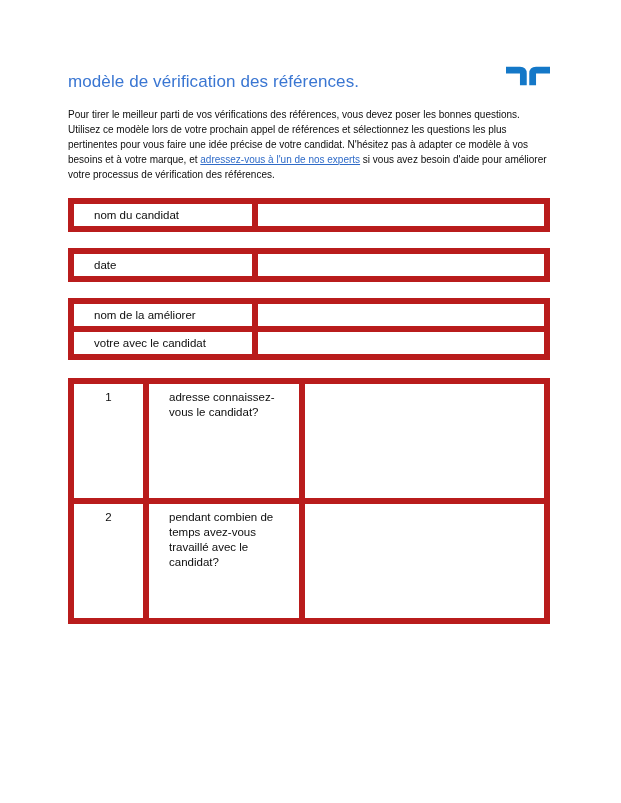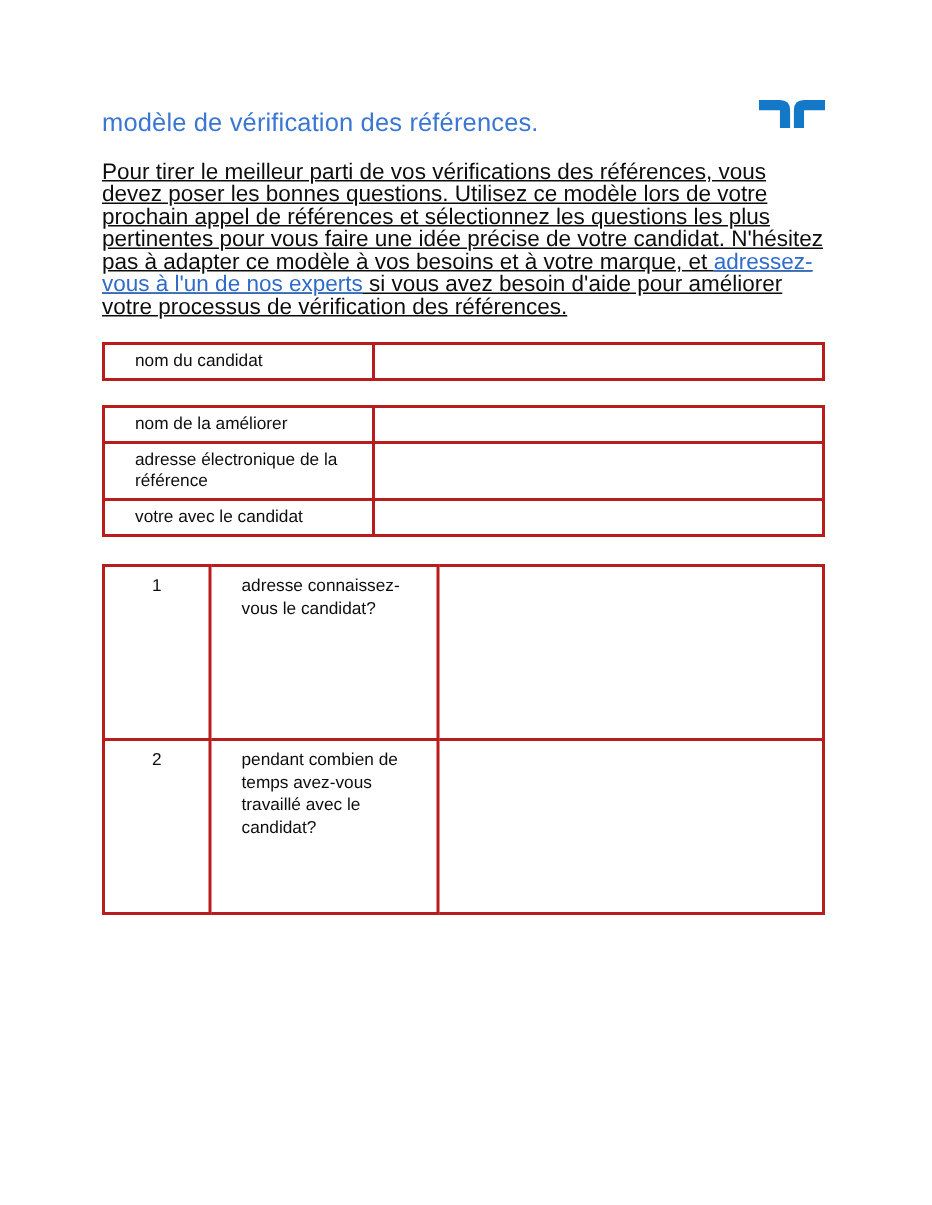--- a/index.html
+++ b/index.html
@@ -11,27 +11,27 @@
   .content{position:absolute;left:68px;top:62px;width:482px;}
 
   .header-row{display:flex;justify-content:space-between;align-items:flex-start;gap:40px;}
   .doc-title{
     margin:10px 0 0 0;font-size:17px;font-weight:400;color:#3a76d2;
     letter-spacing:0.1px;
   }
   .logo{width:44px;height:24px;flex:0 0 auto;margin-top:2px;}
 
   .intro{
-    margin-top:15px;font-size:15px;line-height:15px;color:#0d0d0d;text-decoration:underline;
+    margin-top:15px;font-size:10px;line-height:15px;color:#0d0d0d;
   }
   .intro a{color:#2f6bc8;text-decoration:underline;cursor:pointer;}
 
   table{border-collapse:collapse;width:482px;table-layout:fixed;}
   td{
-    border:2px solid #b91c1c;font-size:11.5px;line-height:14px;
+    border:6px solid #b91c1c;font-size:11.5px;line-height:14px;
     padding:4px 20px;vertical-align:middle;color:#0d0d0d;
     word-wrap:break-word;
   }
   .t-single{margin-top:16px;}
   .t-single td{height:14px;}
   .t-ref{margin-top:16px;}
   .label-col{width:138px;}
   .t-questions{margin-top:18px;}
   .t-questions td{vertical-align:top;padding-top:6px;line-height:15px;}
   .t-questions tr td{height:104px;}
@@ -59,29 +59,33 @@
 
     <table class="t-single">
       <tbody>
           <tr>
         <td class="label-col">nom du candidat</td>
         <td class="value-cell"></td>
       </tr>
     </tbody>
       </table>
 
+    <table class="t-single">
+      <tbody>
+          <tr>
+        <td class="label-col">date</td>
+        <td class="value-cell"></td>
+      </tr>
+    </tbody>
+      </table>
 
     <table class="t-ref">
       <tbody>
           <tr>
         <td class="label-col">nom de la améliorer</td>
-        <td class="value-cell"></td>
-      </tr>
-      <tr>
-        <td class="label-col">adresse électronique de la référence</td>
         <td class="value-cell"></td>
       </tr>
       <tr>
         <td class="label-col">votre avec le candidat</td>
         <td class="value-cell"></td>
       </tr>
     </tbody>
       </table>
 
     <table class="t-questions">

